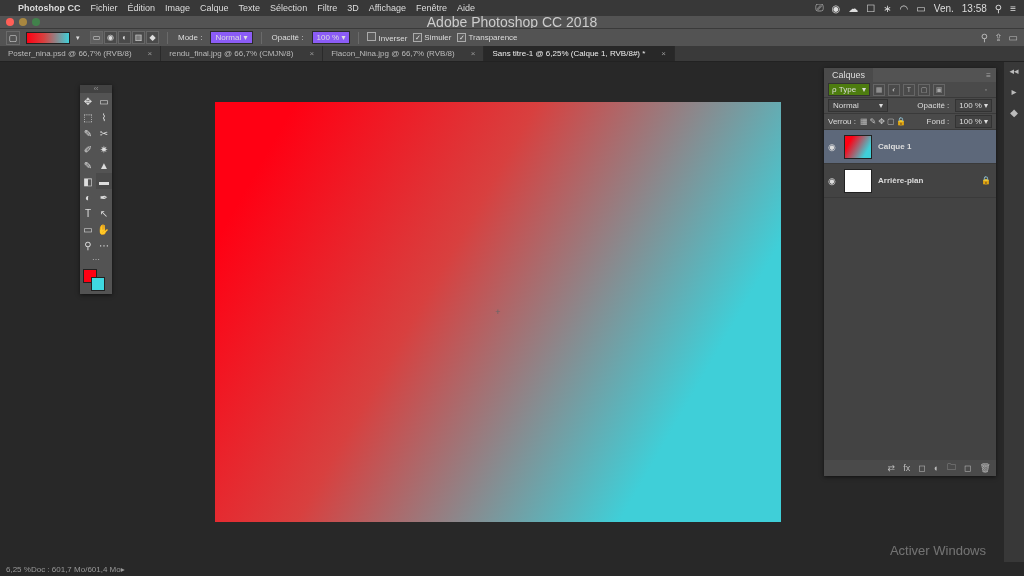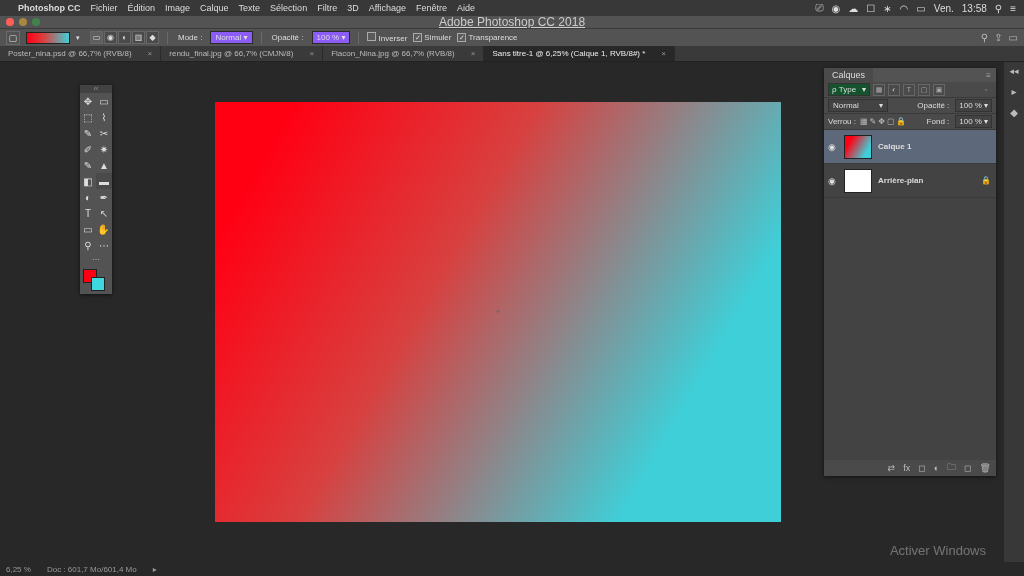--- a/index.html
+++ b/index.html
@@ -11,21 +11,21 @@
   .mac-left .apple { font-size: 11px; }
   .mac-left .app { font-weight: 600; }
   .mac-right { display: flex; align-items: center; gap: 8px; font-size: 10px; }
 
   
   .window-controls { height: 12px; background: #535353; display: flex; align-items: center; padding: 0 6px; gap: 5px; position: relative; }
   .traffic { width: 8px; height: 8px; border-radius: 50%; }
   .traffic.red { background: #ff5f57; }
   .traffic.yellow { background: #febc2e; opacity:.5; }
   .traffic.green { background: #28c840; opacity:.4; }
-  .window-title { position: absolute; left: 50%; transform: translateX(-50%); color: #ccc; font-size: 12px; text-decoration: underline; }
+  .window-title { position: absolute; left: 50%; transform: translateX(-50%); color: #ccc; font-size: 14px; }
 
   
   .options-bar { height: 18px; background: #535353; display: flex; align-items: center; padding: 0 6px; gap: 6px; font-size: 8px; color: #ddd; border-top: 1px solid #3a3a3a; position: relative; }
   .opt-home { width: 14px; height: 14px; border: 1px solid #6a6a6a; display: flex; align-items: center; justify-content: center; font-size: 9px; }
   .grad-preview { width: 44px; height: 12px; background: linear-gradient(90deg, #ff0013 0%, #d8403f 40%, #3fcfd8 100%); border: 1px solid #222; }
   .arrow-down { width: 8px; font-size: 7px; }
   .opt-iconrow { display: flex; gap: 1px; }
   .opt-icon { width: 13px; height: 13px; border: 1px solid #676767; background: #4a4a4a; display:flex; align-items:center; justify-content:center; font-size:8px; }
   .opt-icon.active { background: #5f5f5f; }
   .opt-sep { width: 1px; height: 12px; background: #6a6a6a; margin: 0 2px; }
@@ -58,40 +58,40 @@
   .swatches { padding: 3px; position: relative; height: 28px; }
   .swatch-fg { width: 14px; height: 14px; background: #ff0013; border: 1px solid #222; position: absolute; left: 3px; top: 3px; }
   .swatch-bg { width: 14px; height: 14px; background: #3fd8e0; border: 1px solid #222; position: absolute; left: 11px; top: 11px; }
 
   
   .layers-panel { position: absolute; right: 28px; top: 6px; width: 172px; background: #535353; box-shadow: 0 1px 4px rgba(0,0,0,.6); font-size: 8px; color: #ddd; }
   .panel-tab { height: 14px; display: flex; align-items: center; }
   .panel-tab-label { background: #4a4a4a; padding: 2px 8px; font-size: 9px; }
   .panel-menu-icon { margin-left: auto; padding-right: 5px; color:#aaa; }
   .panel-row1 { height: 16px; display: flex; align-items: center; padding: 0 4px; gap: 3px; background: #4a4a4a; border-bottom:1px solid #3a3a3a; }
-  .filter-select { background: #14532d; border: 1px solid #333; padding: 1px 3px; width: 42px; display:flex; justify-content:space-between; }
+  .filter-select { background: #4d7c0f; border: 1px solid #333; padding: 1px 3px; width: 42px; display:flex; justify-content:space-between; }
   .filter-icon { width: 12px; height: 12px; border: 1px solid #666; display:flex; align-items:center; justify-content:center; font-size:7px; color:#aaa; }
   .panel-row2, .panel-row3 { height: 16px; display: flex; align-items: center; padding: 0 4px; gap: 4px; background: #4a4a4a; border-bottom:1px solid #3a3a3a; }
   .blend-select { background: #434343; border: 1px solid #333; padding: 1px 4px; width: 60px; display:flex; justify-content:space-between; }
   .opacity-val { background: #434343; border: 1px solid #333; padding: 1px 3px; margin-left: 2px; display:flex; gap:2px; }
   .lock-icons { display:flex; gap:2px; color:#bbb; }
   .lock-icons span { font-size:8px; }
   .layer-list { background: #434343; min-height: 330px; }
   .layer-item { height: 34px; display: flex; align-items: center; padding: 0 2px; gap: 6px; border-bottom: 1px solid #3a3a3a; }
   .layer-item.active { background: #5d687a; }
   .layer-eye { width: 12px; text-align: center; color: #ddd; font-size: 9px; }
   .layer-thumb { width: 28px; height: 24px; border: 1px solid #222; }
   .layer-thumb.grad { background: linear-gradient(120deg, #ff0013 20%, #3fcfd8 80%); }
   .layer-thumb.white { background: #fff; }
   .layer-name { flex: 1; font-weight: bold; }
   .layer-lock { color:#aaa; font-size:8px; padding-right:3px; }
   .panel-footer { height: 16px; background: #4a4a4a; display: flex; align-items: center; justify-content: flex-end; gap: 8px; padding: 0 5px; color:#bbb; font-size:9px; }
 
   
-  .status-bar { position: absolute; left: 0; right: 0; bottom: 0; height: 14px; background: #282828; color: #999; font-size: 8px; display: flex; align-items: center; padding: 0 6px; gap: 16px; }
+  .status-bar { position: absolute; left: 0; right: 0; bottom: 0; height: 14px; background: #282828; color: #999; font-size: 8px; display: flex; align-items: center; padding: 0 6px; gap: 0; }
 
   .watermark { position: absolute; right: 38px; bottom: 18px; color: rgba(255,255,255,.35); font-size: 13px; font-family: "Segoe UI", Arial; }
 </style>
 </head>
 <body>
 
 <div class="mac-menubar">
   <div class="mac-left">
     <span class="apple"></span>
     <span class="app">Photoshop CC</span>

